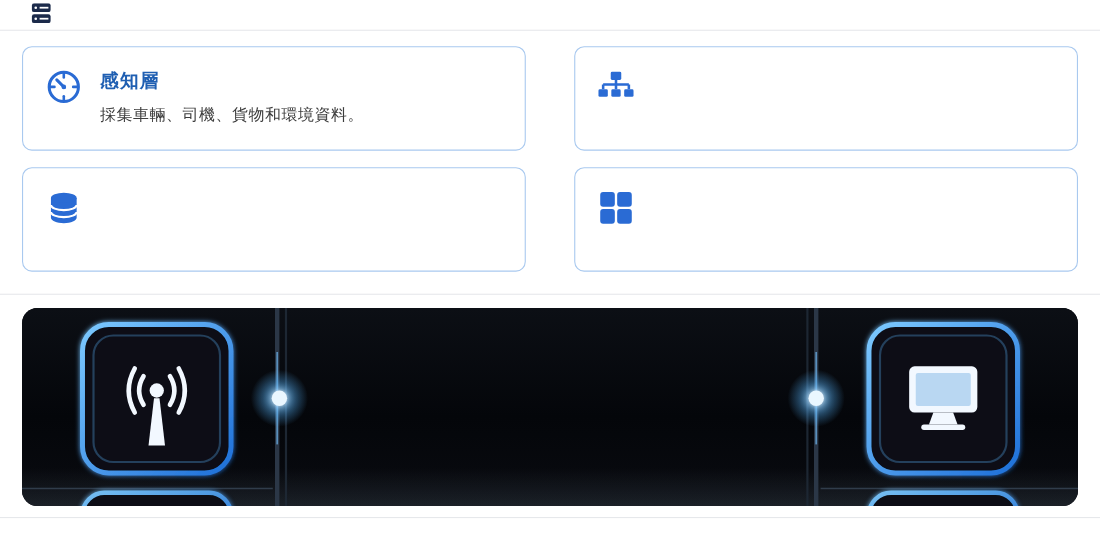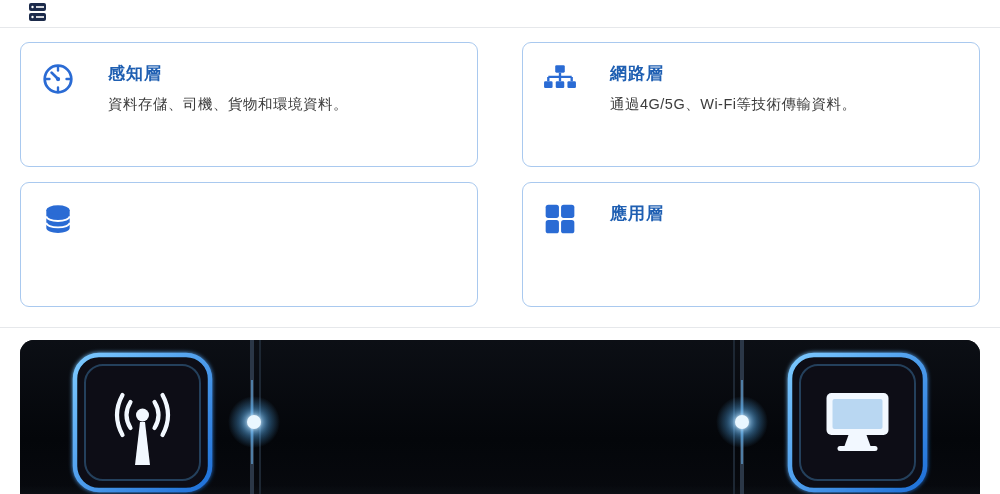--- a/index.html
+++ b/index.html
@@ -31,28 +31,27 @@
     width: 100%;
   }
   .cards {
     padding: 14px 20px 0 20px;
     display: grid;
     grid-template-columns: 1fr 1fr;
     column-gap: 44px;
     row-gap: 15px;
   }
   .card {
-    height: 125px;
+    height: 95px;
     background: #ffffff;
     border: 1px solid #a9c9ef;
     border-radius: 9px;
     padding: 17px 20px;
     display: flex;
     align-items: flex-start;
-    gap: 17px;
   }
   .card-icon {
     width: 34px;
     height: 34px;
     flex: 0 0 34px;
     margin-right: 16px;
     margin-top: 2px;
   }
   .card-text { flex: 1; padding-top: 2px; }
   .card-title {
@@ -107,38 +106,34 @@
           <line x1="27.5" y1="16" x2="24" y2="16"></line>
           <line x1="16" y1="27.5" x2="16" y2="24"></line>
           <line x1="4.5" y1="16" x2="8" y2="16"></line>
         </g>
         <line x1="16.5" y1="16.5" x2="10" y2="10" stroke="#2a6bd4" stroke-width="2.6" stroke-linecap="round"></line>
         <circle cx="16" cy="16" r="2" fill="#2a6bd4"></circle>
       </svg>
     </span>
     <div class="card-text">
       <div class="card-title">感知層</div>
-      <div class="card-desc">資料存儲、司機、貨物和環境資料。</div>
+      <div class="card-desc">採集車輛、司機、貨物和環境資料。</div>
     </div>
   </div>
 
   <div class="card">
     <span class="card-icon">
       <svg width="34" height="34" viewBox="0 0 32 32">
         <rect x="11.5" y="3" width="9" height="7" rx="1.2" fill="#2a6bd4"></rect>
         <path d="M16 10 v4 M5 14 v4 M16 14 v4 M27 14 v4 M5 14 h22" stroke="#2a6bd4" stroke-width="2.2" fill="none"></path>
         <rect x="1" y="18" width="8" height="6.5" rx="1.2" fill="#2a6bd4"></rect>
         <rect x="12" y="18" width="8" height="6.5" rx="1.2" fill="#2a6bd4"></rect>
         <rect x="23" y="18" width="8" height="6.5" rx="1.2" fill="#2a6bd4"></rect>
       </svg>
     </span>
-    <div class="card-text">
-      <div class="card-title">網路層</div>
-      <div class="card-desc">通過4G/5G、Wi-Fi等技術傳輸資料。</div>
-    </div>
   </div>
 
   <div class="card">
     <span class="card-icon">
       <svg width="34" height="34" viewBox="0 0 32 32">
         <path d="M5 7.5 v17 c0 2.6 4.9 4.6 11 4.6 s11 -2 11 -4.6 v-17 z" fill="#2a6bd4"></path>
         <ellipse cx="16" cy="7.5" rx="11" ry="4.4" fill="#2a6bd4"></ellipse>
         <path d="M5 13.5 a11 4.4 0 0 0 22 0" fill="none" stroke="#ffffff" stroke-width="1.8"></path>
         <path d="M5 19.5 a11 4.4 0 0 0 22 0" fill="none" stroke="#ffffff" stroke-width="1.8"></path>
       </svg>
@@ -148,21 +143,20 @@
   <div class="card">
     <span class="card-icon">
       <svg width="34" height="34" viewBox="0 0 32 32">
         <rect x="2.5" y="2.5" width="12.5" height="12.5" rx="2.5" fill="#2a6bd4"></rect>
         <rect x="17" y="2.5" width="12.5" height="12.5" rx="2.5" fill="#2a6bd4"></rect>
         <rect x="2.5" y="17" width="12.5" height="12.5" rx="2.5" fill="#2a6bd4"></rect>
         <rect x="17" y="17" width="12.5" height="12.5" rx="2.5" fill="#2a6bd4"></rect>
       </svg>
     </span>
     <div class="card-text">
-      <div class="card-title">應用層</div>
     </div>
   </div>
 
 </div>
 
 <div class="divider mid-divider"></div>
 
 <div class="banner-wrap">
   <svg width="960" height="180" viewBox="0 0 960 180">
     <defs>

